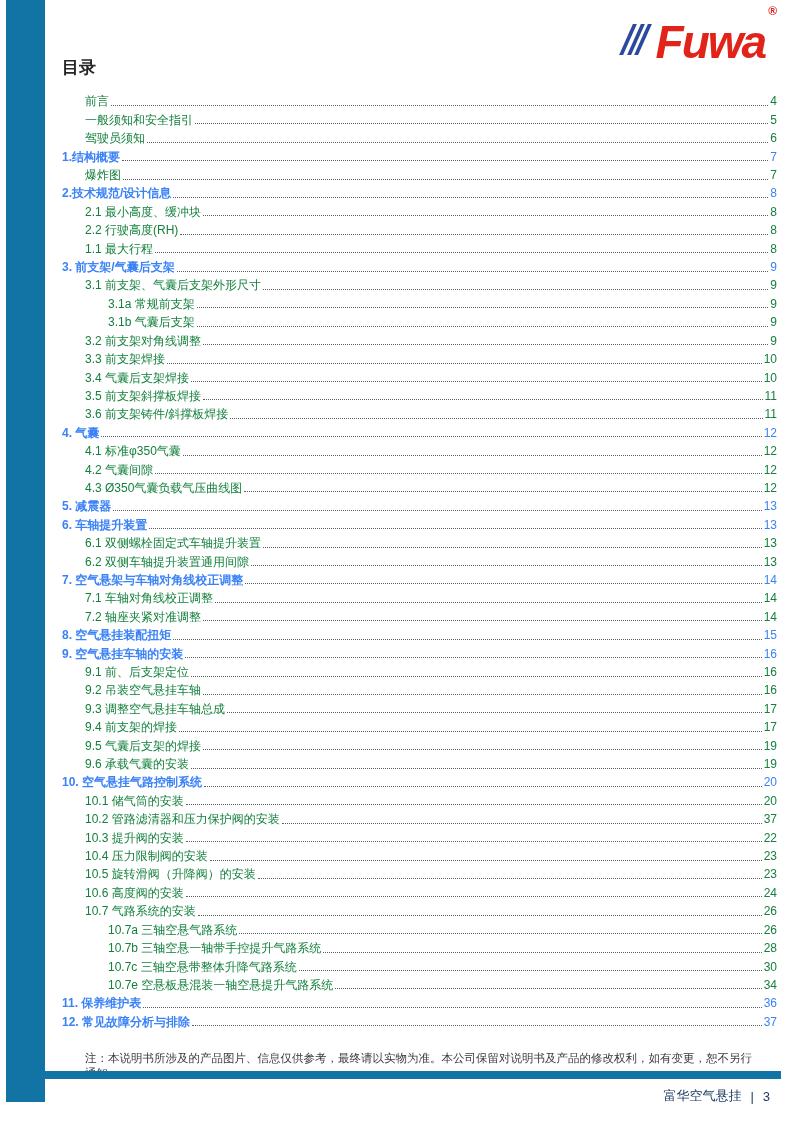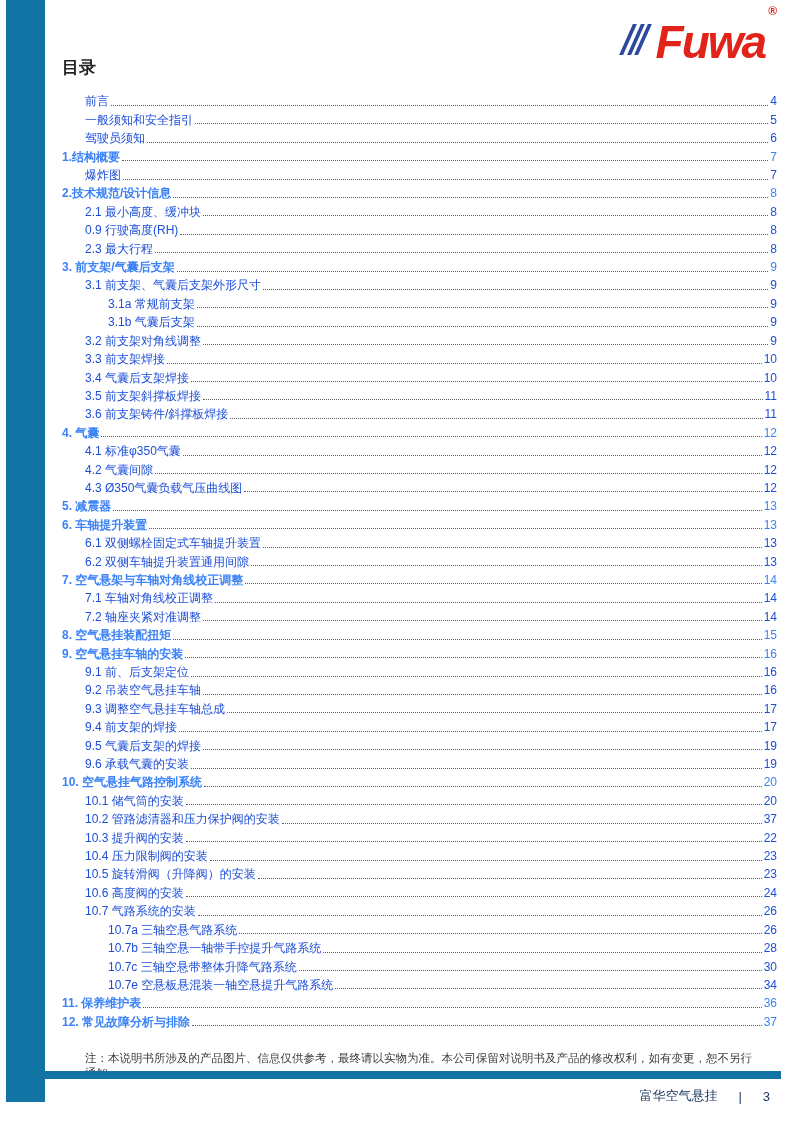--- a/index.html
+++ b/index.html
@@ -34,21 +34,21 @@
   .page-title{
     position:absolute;top:56px;left:62px;
     font-size:17px;font-weight:bold;color:#252525;
   }
   
   .toc{
     position:absolute;top:91px;left:62px;right:17px;
   }
   .toc-row{
     display:flex;align-items:flex-end;height:18.42px;
-    font-size:12px;color:#1d4ed8;
+    font-size:12px;color:#15803d;
   }
   .toc-row.bold{font-weight:bold;color:#3b82f6;}
   .toc-row.level-1{padding-left:23px;}
   .toc-row.level-2{padding-left:46px;}
   .toc-label{white-space:nowrap;line-height:1.25;}
   .toc-leader{
     flex:1;min-width:8px;
     border-bottom:1.4px dotted #5c5c5c;
     margin:0 2px 3.5px 2px;
   }
@@ -59,21 +59,21 @@
     font-size:11.5px;color:#3b3b3b;line-height:1.3;
   }
   
   .footer-rule{
     position:absolute;top:1071px;left:41px;right:13px;height:8px;
     background:#1274a5;
   }
   .footer-text{
     position:absolute;top:1087px;right:24px;
     font-size:13px;color:#17365d;
-    display:flex;align-items:center;gap:21px;
+    display:flex;align-items:center;gap:9px;
   }
 </style>
 </head>
 <body>
 
 <div class="left-bar"></div>
 
 <div class="logo">
   <span class="stripes">
     <span class="stripe"></span>
@@ -123,27 +123,27 @@
     <span class="toc-page">8</span>
   </div>
 
   <div class="toc-row level-1">
     <span class="toc-label">2.1 最小高度、缓冲块</span>
     <span class="toc-leader"></span>
     <span class="toc-page">8</span>
   </div>
 
   <div class="toc-row level-1">
-    <span class="toc-label">0.9 行驶高度(RH)</span>
+    <span class="toc-label">2.2 行驶高度(RH)</span>
     <span class="toc-leader"></span>
     <span class="toc-page">8</span>
   </div>
 
   <div class="toc-row level-1">
-    <span class="toc-label">2.3 最大行程</span>
+    <span class="toc-label">1.1 最大行程</span>
     <span class="toc-leader"></span>
     <span class="toc-page">8</span>
   </div>
 
   <div class="toc-row level-0 bold">
     <span class="toc-label">3. 前支架/气囊后支架</span>
     <span class="toc-leader"></span>
     <span class="toc-page">9</span>
   </div>
 

